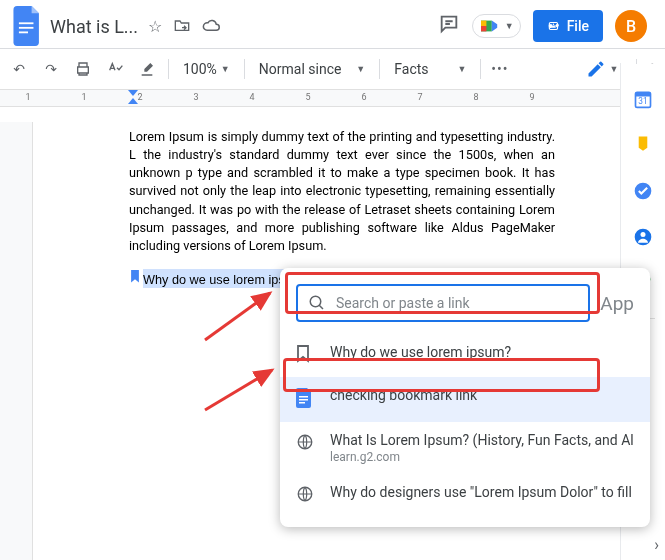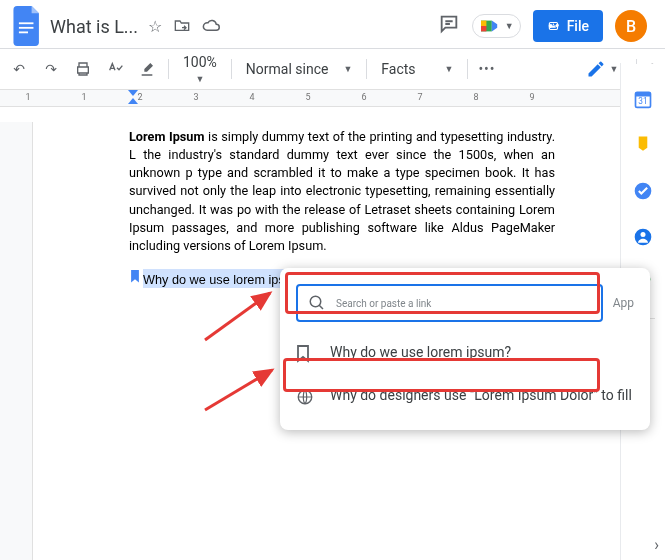--- a/index.html
+++ b/index.html
@@ -19,21 +19,21 @@
 .hr-icon { color: #5f6368; font-size: 22px; }
 .meet-btn { display: flex; align-items: center; gap: 4px; padding: 2px 6px; border: 1px solid #dadce0; border-radius: 20px; }
 .share-btn { background: #1a73e8; color: #fff; border-radius: 4px; padding: 8px 14px; font-size: 14px; font-weight: 500; display: flex; align-items: center; gap: 6px; cursor: pointer; }
 .avatar { width: 32px; height: 32px; border-radius: 50%; background: #f57c00; color: #fff; display: flex; align-items: center; justify-content: center; font-weight: 500; font-size: 16px; }
 
 .sep { height: 1px; background: #dadce0; }
 
 
 .toolbar { display: flex; align-items: center; padding: 4px 8px; gap: 10px; font-size: 14px; color: #444; height: 40px; }
 .tb-btn { width: 22px; height: 22px; display: flex; align-items: center; justify-content: center; color: #5f6368; cursor: pointer; }
-.tb-zoom { display: flex; align-items: center; gap: 4px; padding: 0 4px; color: #3c4043; flex-direction: column; }
+.tb-zoom { display: flex; align-items: center; gap: 4px; padding: 0 4px; color: #3c4043; }
 .tb-sel { display: flex; align-items: center; gap: 4px; padding: 0 4px; color: #3c4043; }
 .caret { font-size: 9px; color: #5f6368; }
 .tb-dots { color: #5f6368; letter-spacing: 1px; }
 .tb-divider { width: 1px; height: 20px; background: #dadce0; }
 .tb-spacer { flex: 1; }
 .tb-edit { display: flex; align-items: center; gap: 4px; padding: 2px 8px; border-radius: 4px; cursor: pointer; }
 .tb-edit svg { width: 20px; height: 20px; }
 .tb-up { color: #5f6368; cursor: pointer; }
 
 
@@ -46,35 +46,35 @@
 .sidepanel { position: absolute; right: 0; top: 64px; width: 44px; bottom: 0; background: #fff; display: flex; flex-direction: column; align-items: center; gap: 24px; padding-top: 24px; }
 .sp-icon { width: 22px; height: 22px; display: flex; align-items: center; justify-content: center; }
 .sp-plus { font-size: 22px; color: #3c4043; }
 .side-toggle { position: absolute; right: 6px; bottom: 6px; color: #5f6368; }
 .sidepanel-divider { position: absolute; right: 44px; top: 63px; bottom: 0; width: 1px; background: #e8eaed; }
 
 
 .canvas { position: absolute; left: 0; top: 122px; right: 45px; bottom: 0; background: #f8f9fa; overflow: hidden; }
 .page { position: absolute; left: 32px; top: -10px; width: 620px; background: #fff; padding: 16px 96px 400px 96px; border: 1px solid #e0e0e0; border-top: none; }
 .para { font-family: Arial, sans-serif; font-size: 12.7px; line-height: 1.35; color: #000; text-align: justify; }
-.para b { font-weight: 700; }
+.para b { font-weight: 400; }
 .heading-row { display: flex; align-items: center; gap: 2px; margin-top: 14px; }
 .bookmark-icon { color: #4285f4; }
 .heading-sel { font-family: Arial, sans-serif; font-size: 12.7px; color: #000; background: #cfe2ff; padding: 0 0; }
 .heading-sel-wrap { position: relative; background: #d0e1fd; }
 
 .outline-tab { position: absolute; left: 0; top: 148px; width: 22px; height: 24px; border: 1px solid #dadce0; border-left: none; border-radius: 0 4px 4px 0; background: #fff; display: flex; align-items: center; justify-content: center; color: #5f6368; }
 
 
 .popup { position: absolute; left: 280px; top: 268px; width: 370px; background: #fff; border-radius: 8px; box-shadow: 0 2px 12px rgba(0,0,0,0.28); overflow: hidden; }
 .popup-search-row { padding: 16px 16px 12px 16px; display: flex; align-items: center; gap: 10px; }
 .popup-search { flex: 1; display: flex; align-items: center; gap: 10px; border: 2px solid #1a73e8; border-radius: 4px; padding: 8px 10px; }
-.popup-search input { border: none; outline: none; flex: 1; font-size: 10px; color: #202124; }
+.popup-search input { border: none; outline: none; flex: 1; font-size: 14px; color: #202124; }
 .popup-search input::placeholder { color: #80868b; }
-.popup-apply { color: #80868b; font-size: 12px; }
+.popup-apply { color: #80868b; font-size: 19px; }
 .popup-list { padding: 0 0 10px 0; }
 .popup-item { display: flex; align-items: flex-start; gap: 14px; padding: 10px 16px; cursor: pointer; }
 .popup-item.selected { background: #e8f0fe; }
 .pi-icon { width: 20px; flex-shrink: 0; color: #5f6368; padding-top: 1px; }
 .pi-text { font-size: 14px; color: #3c4043; }
 .pi-sub { font-size: 12px; color: #80868b; margin-top: 2px; }
 
 
 .anno-box { position: absolute; border: 3px solid #e53935; border-radius: 4px; pointer-events: none; }
 .arrow { position: absolute; pointer-events: none; }
@@ -264,20 +264,41 @@
     </div>
     <span class="popup-apply">App</span>
   </div>
   <div class="popup-list">
     <div class="popup-item">
       <span class="pi-icon"><svg width="14" height="18" viewBox="0 0 14 18">
             <path fill="none" stroke="#5f6368" stroke-width="1.8" d="M2 1h10v15l-5-4-5 4z"></path>
           </svg></span>
       <div>
           <div class="pi-text">Why do we use lorem ipsum?</div>
+        </div>
+    </div>
+    <div class="popup-item selected">
+      <span class="pi-icon"><svg width="16" height="20" viewBox="0 0 16 20">
+            <path fill="#4285f4" d="M2 0h9l4 4v14a2 2 0 0 1-2 2H2a2 2 0 0 1-2-2V2a2 2 0 0 1 2-2z"></path>
+            <rect x="3" y="8" width="9" height="1.5" fill="#fff"></rect>
+            <rect x="3" y="11" width="9" height="1.5" fill="#fff"></rect>
+            <rect x="3" y="14" width="6" height="1.5" fill="#fff"></rect>
+          </svg></span>
+      <div>
+          <div class="pi-text">checking bookmark link</div>
+        </div>
+    </div>
+    <div class="popup-item">
+      <span class="pi-icon"><svg width="18" height="18" viewBox="0 0 24 24">
+            <circle cx="12" cy="12" r="9" fill="none" stroke="#5f6368" stroke-width="1.8"></circle>
+            <path fill="none" stroke="#5f6368" stroke-width="1.6" d="M3 12h18M12 3c3 3 3 15 0 18M12 3c-3 3-3 15 0 18"></path>
+          </svg></span>
+      <div>
+          <div class="pi-text">What Is Lorem Ipsum? (History, Fun Facts, and Al</div>
+          <div class="pi-sub">learn.g2.com</div>
         </div>
     </div>
     <div class="popup-item">
       <span class="pi-icon"><svg width="18" height="18" viewBox="0 0 24 24">
             <circle cx="12" cy="12" r="9" fill="none" stroke="#5f6368" stroke-width="1.8"></circle>
             <path fill="none" stroke="#5f6368" stroke-width="1.6" d="M3 12h18M12 3c3 3 3 15 0 18M12 3c-3 3-3 15 0 18"></path>
           </svg></span>
       <div>
           <div class="pi-text">Why do designers use "Lorem Ipsum Dolor" to fill</div>
         </div>

